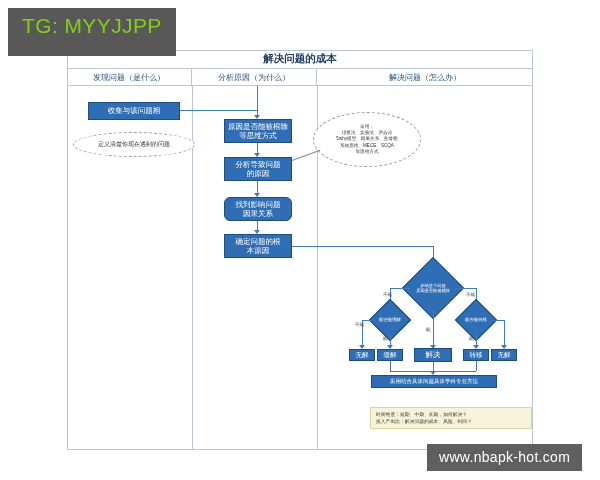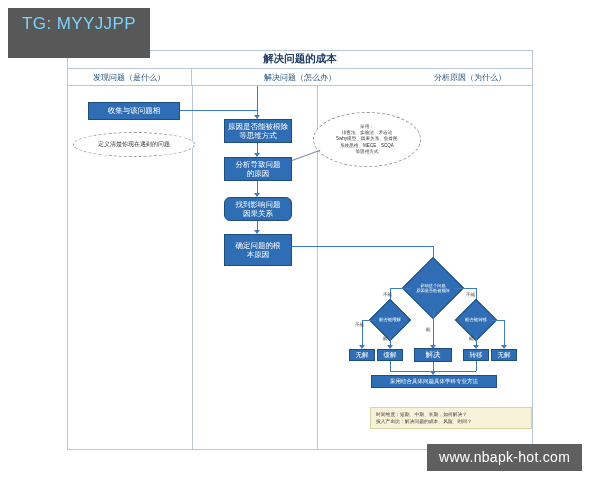--- a/index.html
+++ b/index.html
@@ -7,23 +7,23 @@
     width:600px;height:480px;
     background:#ffffff;
     font-family:"Liberation Sans","DejaVu Sans",sans-serif;
     overflow:hidden;position:relative;
   }
   #stage{position:absolute;left:0;top:0;width:600px;height:480px;}
 
   
   .tg-badge{
     position:absolute;left:8px;top:8px;
-    background:#585858;color:#7dd3fc;
-    padding:6px 14px 24px 14px;
-    font-size:17px;letter-spacing:.4px;
+    background:#585858;color:#84cc16;
+    padding:6px 14px 18px 14px;
+    font-size:21px;letter-spacing:.4px;
     white-space:nowrap;
   }
   
   .watermark{
     position:absolute;left:427px;top:444px;
     background:#5f5f5f;color:#ffffff;
     padding:5px 12px 6px 12px;
     font-size:14px;letter-spacing:.3px;white-space:nowrap;
   }
 
@@ -131,22 +131,22 @@
 <div id="stage">
 
   <div class="frame"></div>
 
   <div class="title-row">
     <span>解决问题的成本</span>
   </div>
 
   <div class="hdr-row">
     <div class="hdr-cell c1">发现问题（是什么）</div>
+    <div class="hdr-cell c2">分析原因（为什么）</div>
     <div class="hdr-cell c3">解决问题（怎么办）</div>
-    <div class="hdr-cell c2">分析原因（为什么）</div>
   </div>
 
   <div class="vdiv v1"></div>
   <div class="vdiv v2"></div>
 
   <div class="node" style="left:88px;top:102px;width:92px;height:18px;">收集与该问题相</div>
 
   <div class="ellipse" style="left:73px;top:132px;width:122px;height:25px;">定义清楚你现在遇到的问题</div>
 
   <div class="ln lnh" style="left:180px;top:110px;width:78px;"></div>
@@ -178,21 +178,21 @@
   <div class="node" style="left:224px;top:197px;width:68px;height:24px;border-radius:6px;">
     <span style="display:block">
       <span>找到影响问题</span><br>
       <span>因果关系</span>
     </span>
   </div>
 
   <div class="ln lnv" style="left:257px;top:221px;height:12px;"></div>
   <div class="arw" style="left:254px;top:230px;"></div>
 
-  <div class="node" style="left:224px;top:234px;width:68px;height:32px;">
+  <div class="node" style="left:224px;top:234px;width:68px;height:24px;">
     <span style="display:block">
       <span>确定问题的根</span><br>
       <span>本原因</span>
     </span>
   </div>
 
   <div class="cloud" style="left:313px;top:112px;width:108px;height:55px;">
     <span style="display:block">
       <span>采用：</span><br>
       <span>排查法、实验法、矛盾论</span><br>

